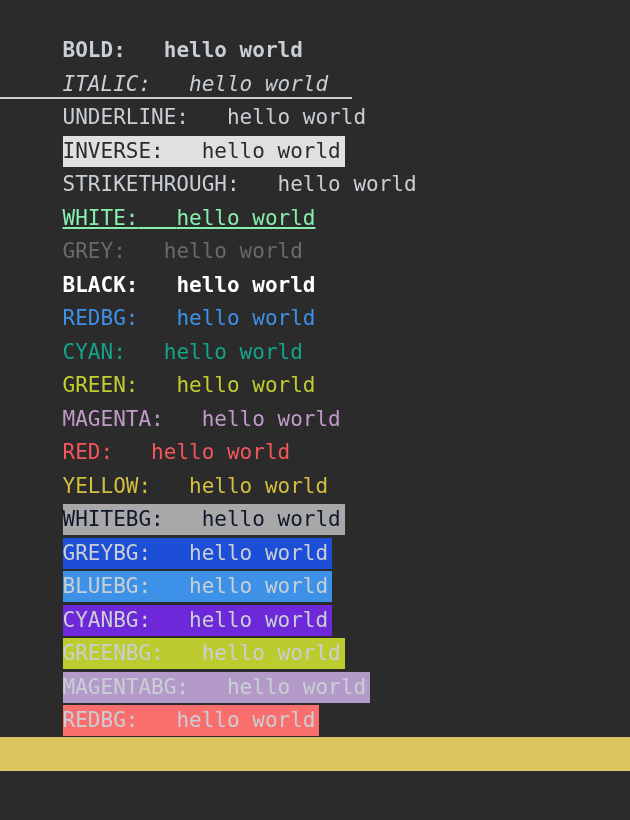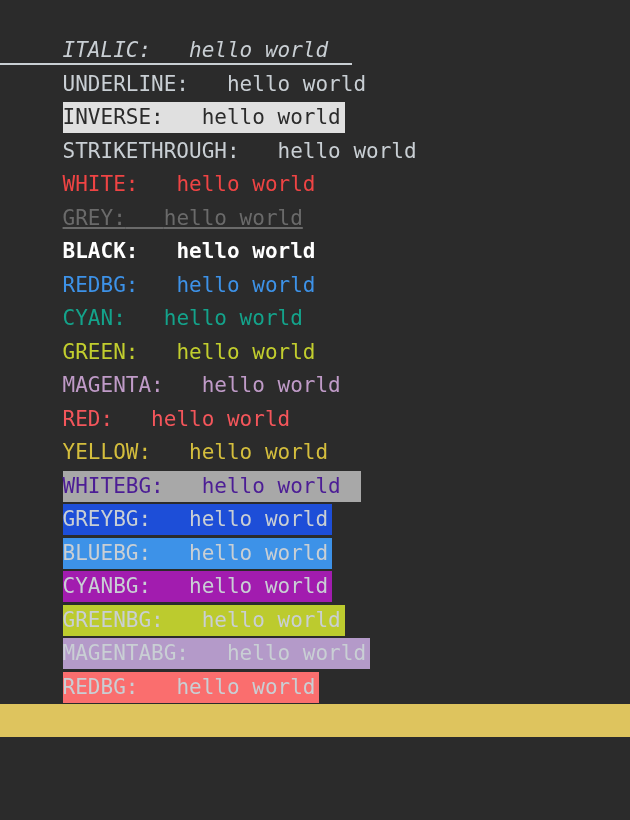--- a/index.html
+++ b/index.html
@@ -49,44 +49,47 @@
     height: 2px;
     width: 352px;
     background: #C9CFD4;
   }
 </style>
 </head>
 <body>
 
 <div id="terminal" style="background: rgb(43, 43, 43);">
 
+  <div class="line">
+    <span class="run bold" style="color: rgb(201, 207, 212); font-weight: bold;"><span>BOLD:</span><span>   </span><span>hello world</span></span>
+  </div>
 
   <div class="line">
     <span class="run" style="color: rgb(201, 207, 212); font-style: italic;"><span>ITALIC:</span><span>   </span><span>hello world</span></span>
   </div>
 
   <div class="line">
     <span class="run" style="color: rgb(201, 207, 212);"><span>UNDERLINE:</span><span>   </span><span>hello world</span></span>
     <span class="underline-rule"></span>
   </div>
 
   <div class="line">
     <span class="run" style="color: rgb(43, 43, 43); background: rgb(224, 224, 224); padding-right: 4px;"><span>INVERSE:</span><span>   </span><span>hello world</span></span>
   </div>
 
   <div class="line">
     <span class="run" style="color: rgb(201, 207, 212);"><span>STRIKETHROUGH:</span><span>   </span><span>hello world</span></span>
   </div>
 
   <div class="line">
-    <span class="run" style="color: #ef4444;"><span>WHITE:</span><span>   </span><span>hello world</span></span>
+    <span class="run" style="color: #86efac; text-decoration: underline;"><span>WHITE:</span><span>   </span><span>hello world</span></span>
   </div>
 
   <div class="line">
-    <span class="run" style="color: rgb(106, 106, 106); text-decoration: underline;"><span>GREY:</span><span>   </span><span>hello world</span></span>
+    <span class="run" style="color: rgb(106, 106, 106);"><span>GREY:</span><span>   </span><span>hello world</span></span>
   </div>
 
   <div class="line">
     <span class="run bold" style="color: rgb(255, 255, 255); font-weight: bold;"><span>BLACK:</span><span>   </span><span>hello world</span></span>
   </div>
 
   <div class="line">
     <span class="run" style="color: rgb(61, 146, 232);"><span>REDBG:</span><span>   </span><span>hello world</span></span>
   </div>
 
@@ -104,34 +107,34 @@
 
   <div class="line">
     <span class="run" style="color: rgb(244, 86, 91);"><span>RED:</span><span>   </span><span>hello world</span></span>
   </div>
 
   <div class="line">
     <span class="run" style="color: rgb(212, 190, 61);"><span>YELLOW:</span><span>   </span><span>hello world</span></span>
   </div>
 
   <div class="line">
-    <span class="run" style="color: #4c1d95; background: rgb(168, 168, 168); padding-right: 20px;"><span>WHITEBG:</span><span>   </span><span>hello world</span></span>
+    <span class="run" style="color: #0f172a; background: rgb(168, 168, 168); padding-right: 4px;"><span>WHITEBG:</span><span>   </span><span>hello world</span></span>
   </div>
 
   <div class="line">
     <span class="run" style="color: rgb(201, 207, 212); background: #1d4ed8; padding-right: 4px;"><span>GREYBG:</span><span>   </span><span>hello world</span></span>
   </div>
 
 
   <div class="line">
     <span class="run" style="color: rgb(201, 207, 212); background: rgb(61, 146, 232); padding-right: 4px;"><span>BLUEBG:</span><span>   </span><span>hello world</span></span>
   </div>
 
   <div class="line">
-    <span class="run" style="color: rgb(201, 207, 212); background: #a21caf; padding-right: 4px;"><span>CYANBG:</span><span>   </span><span>hello world</span></span>
+    <span class="run" style="color: rgb(201, 207, 212); background: #6d28d9; padding-right: 4px;"><span>CYANBG:</span><span>   </span><span>hello world</span></span>
   </div>
 
   <div class="line">
     <span class="run" style="color: rgb(201, 207, 212); background: rgb(188, 203, 46); padding-right: 4px;"><span>GREENBG:</span><span>   </span><span>hello world</span></span>
   </div>
 
   <div class="line">
     <span class="run" style="color: rgb(201, 207, 212); background: rgb(180, 154, 201); padding-right: 4px;"><span>MAGENTABG:</span><span>   </span><span>hello world</span></span>
   </div>
 

